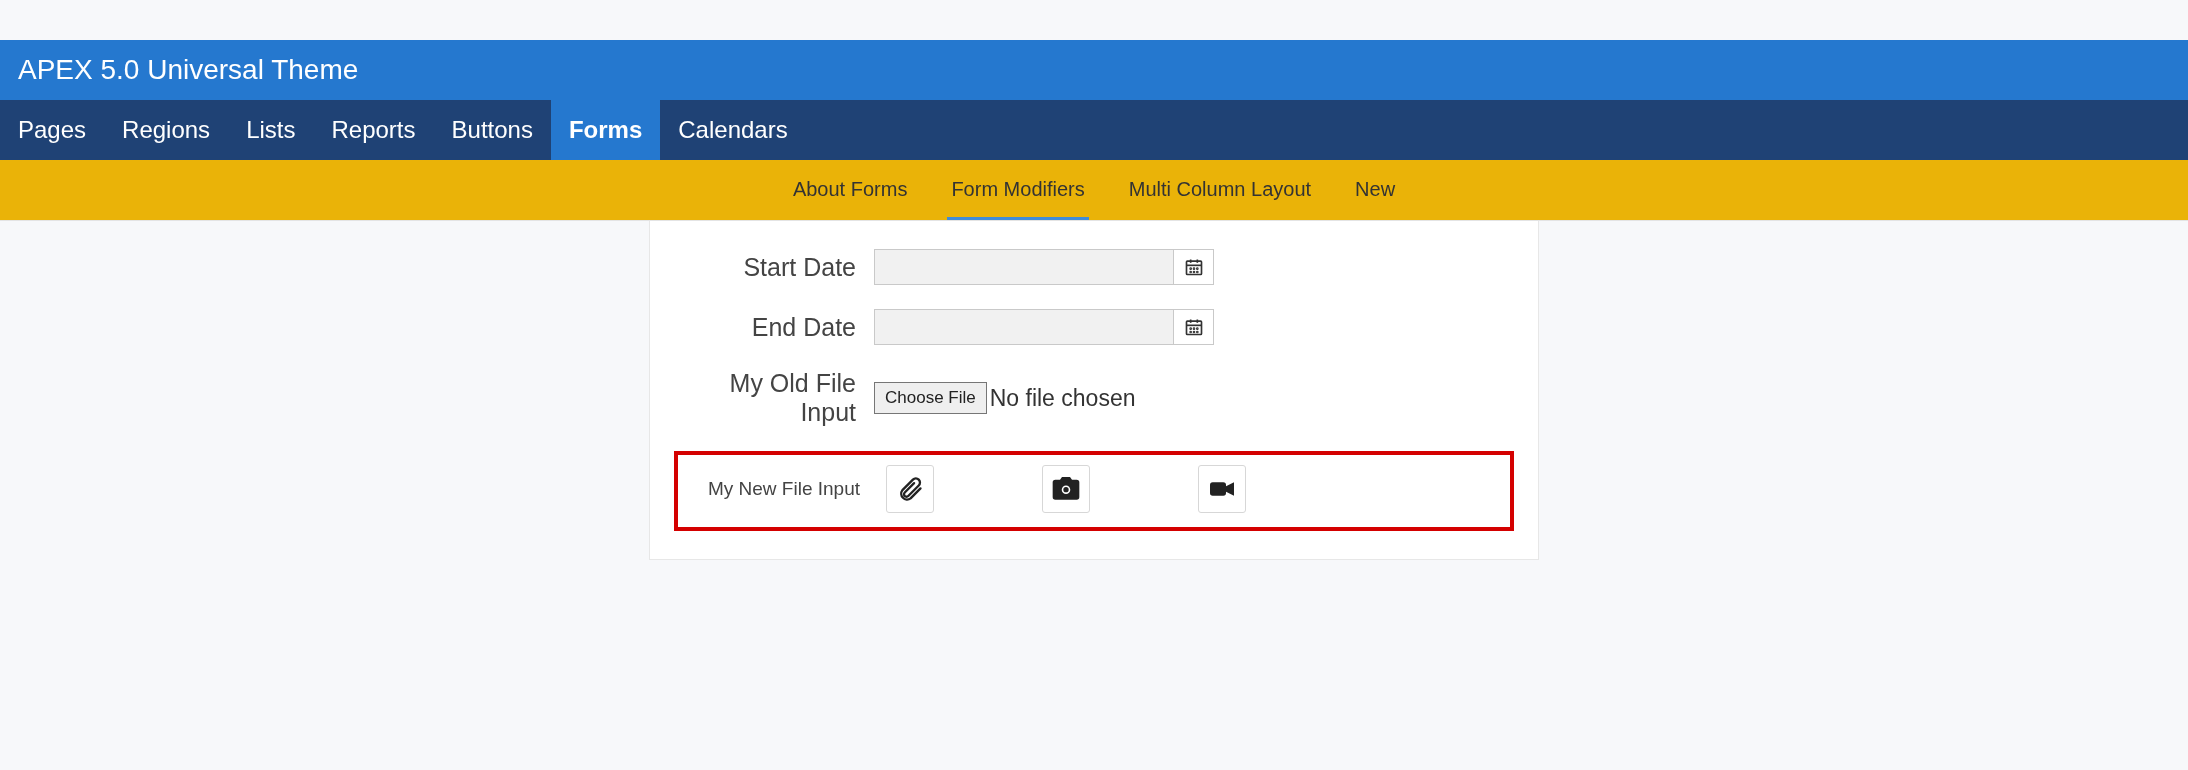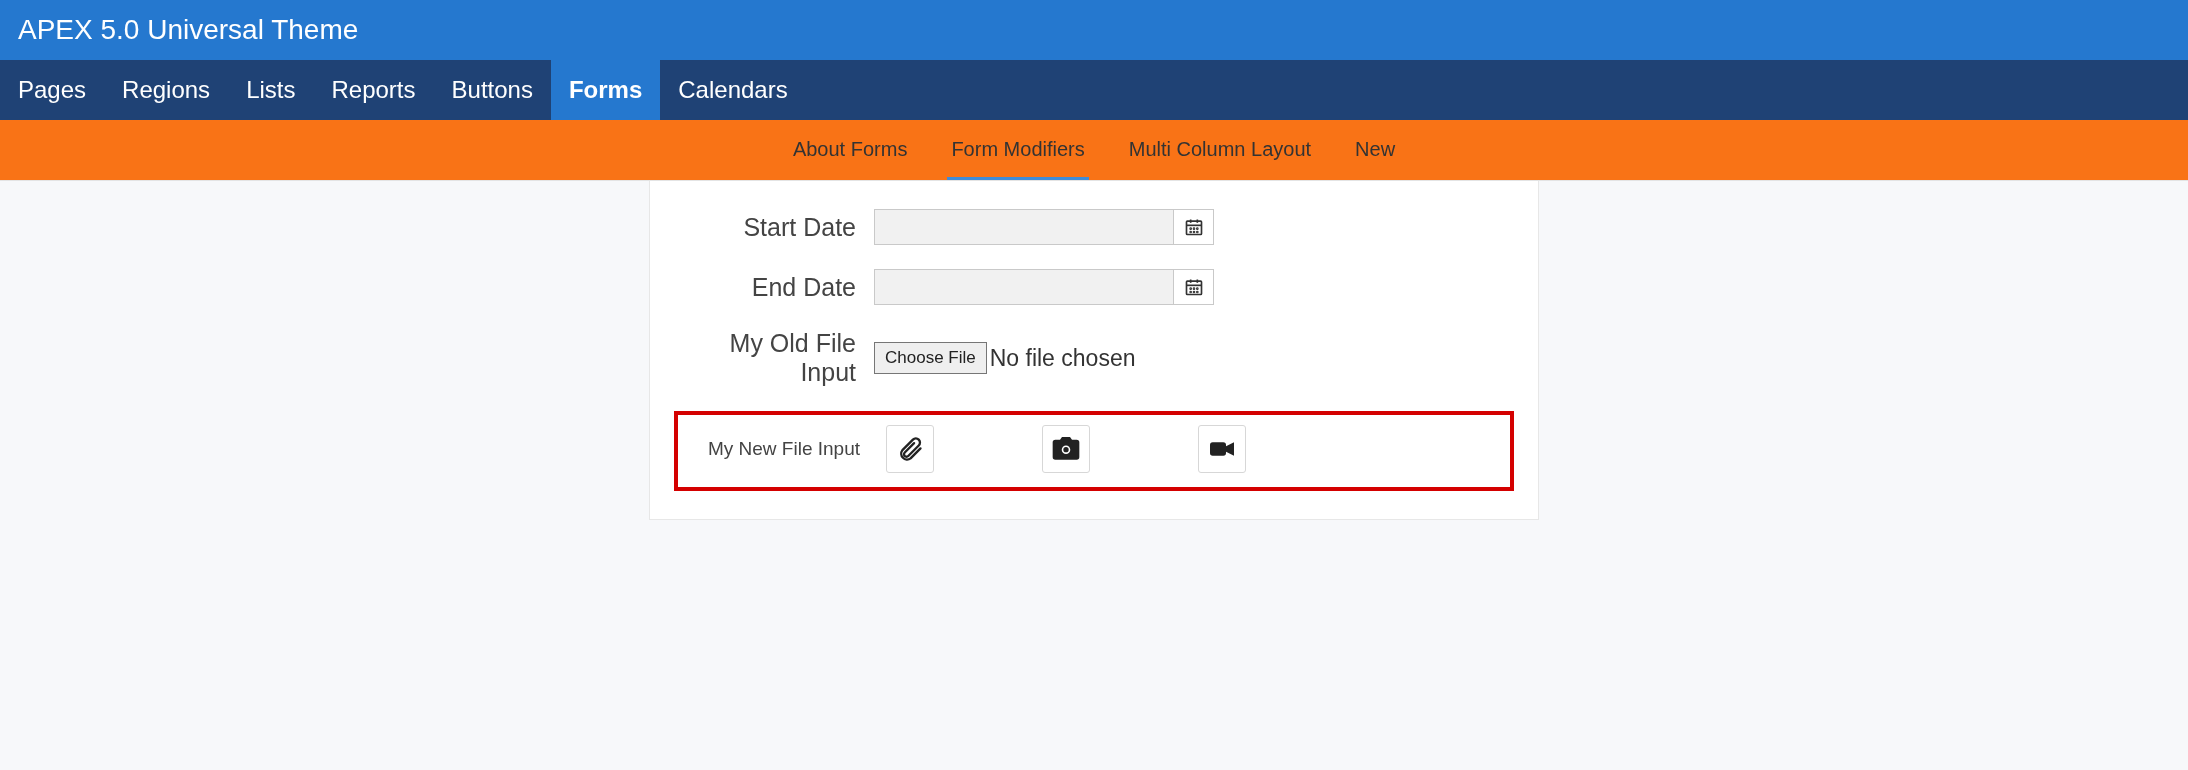--- a/index.html
+++ b/index.html
@@ -8,38 +8,39 @@
     background: #f7f8fa;
     color: #333;
     font-size: 16px;
   }
   .top-banner {
     background: #2578cf;
     color: #fff;
     padding: 14px 18px;
     font-size: 28px;
     font-weight: 400;
+    margin-top: 40px;
   }
   .main-nav {
     background: #1f4275;
     display: flex;
   }
   .main-nav .nav-item {
     color: #fff;
     padding: 16px 18px;
     font-size: 24px;
     cursor: pointer;
     font-weight: 400;
   }
   .main-nav .nav-item.active {
     background: #2578cf;
     font-weight: 700;
   }
   .sub-nav {
-    background: #f97316;
+    background: #eab308;
     border-bottom: 1px solid #e4e4e4;
     display: flex;
     justify-content: center;
     gap: 36px;
     padding: 0 20px;
   }
   .sub-nav .sub-item {
     padding: 18px 4px 16px 4px;
     font-size: 20px;
     color: #333;

